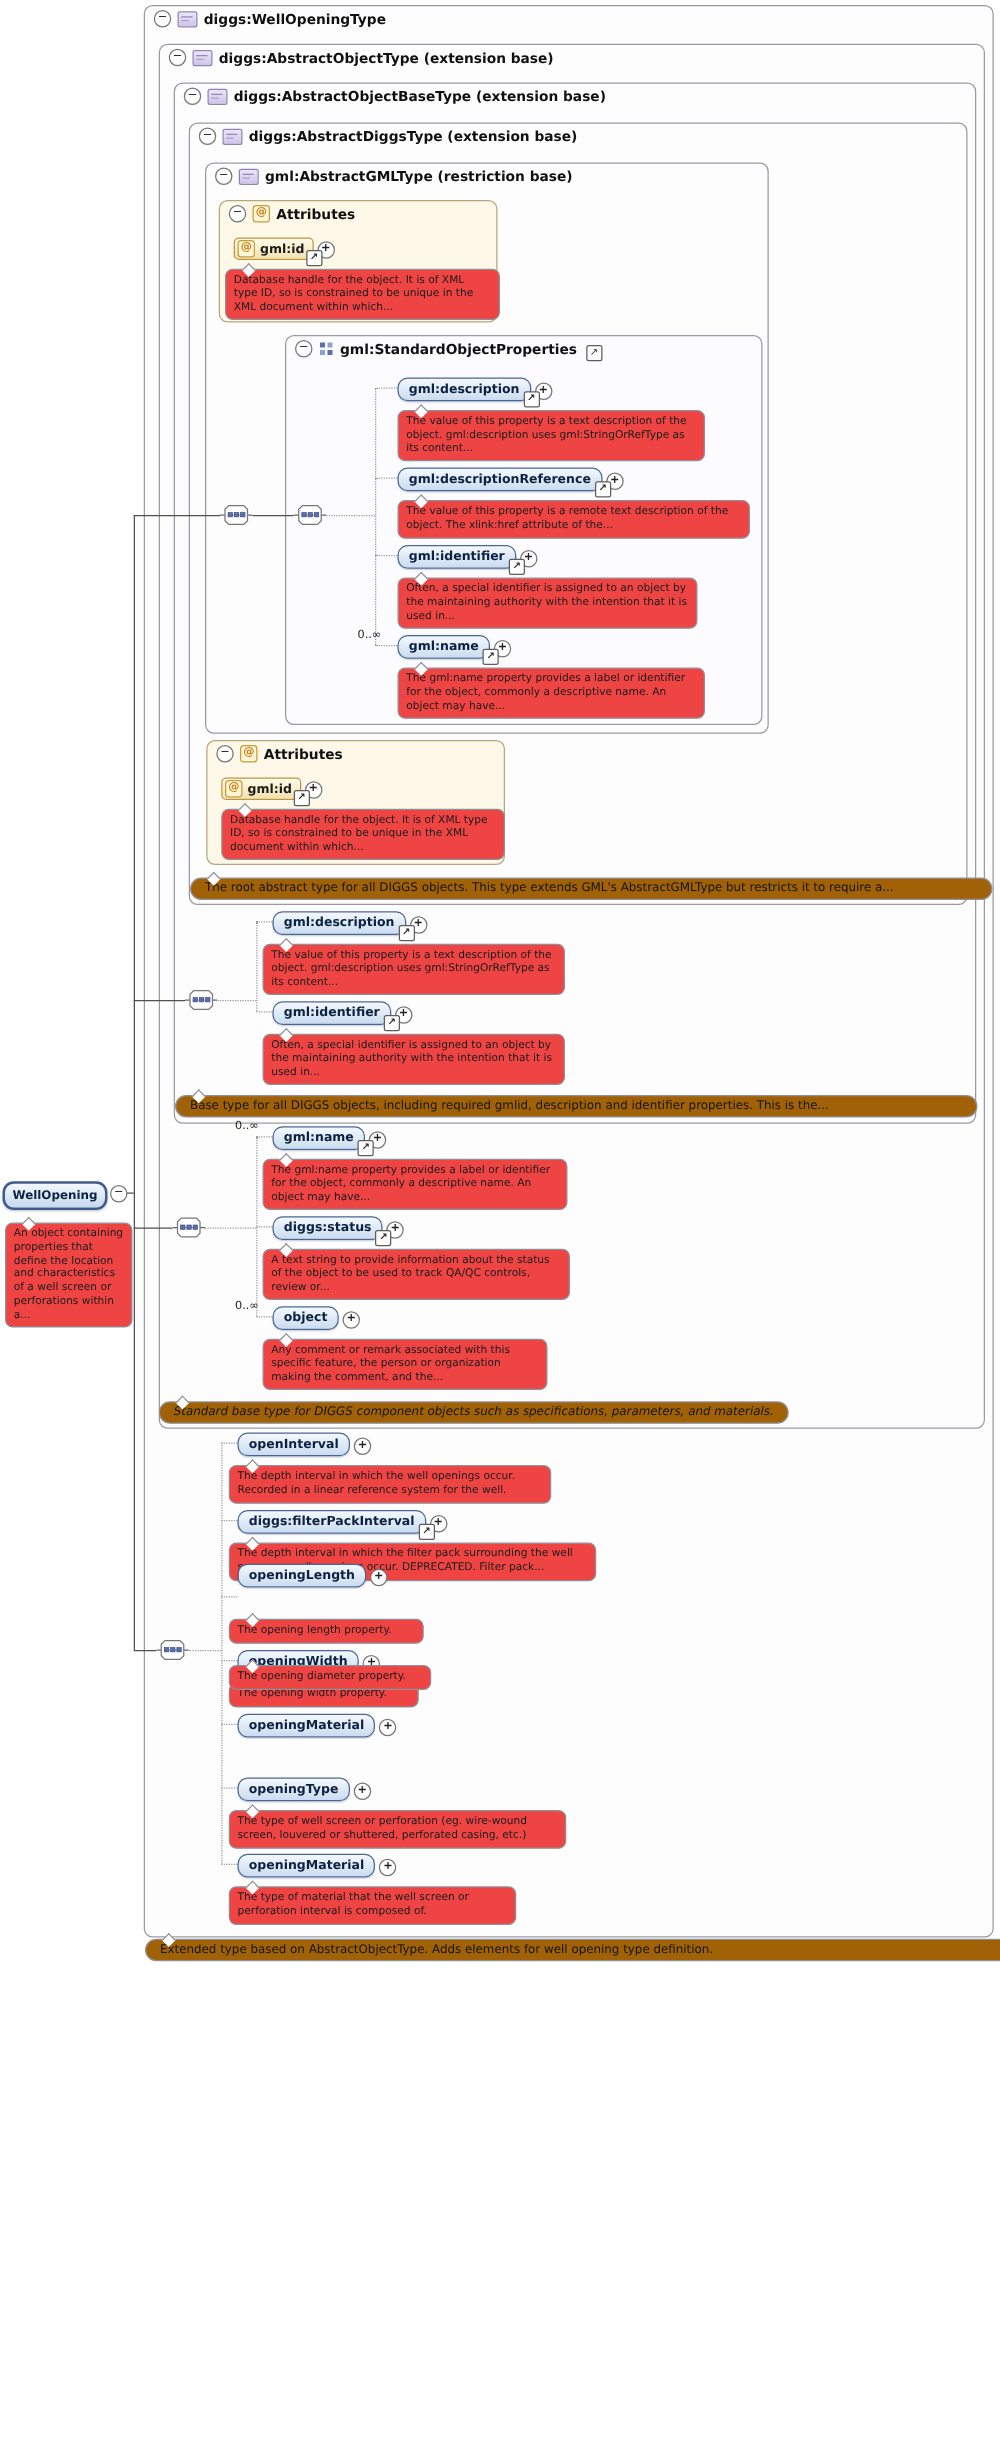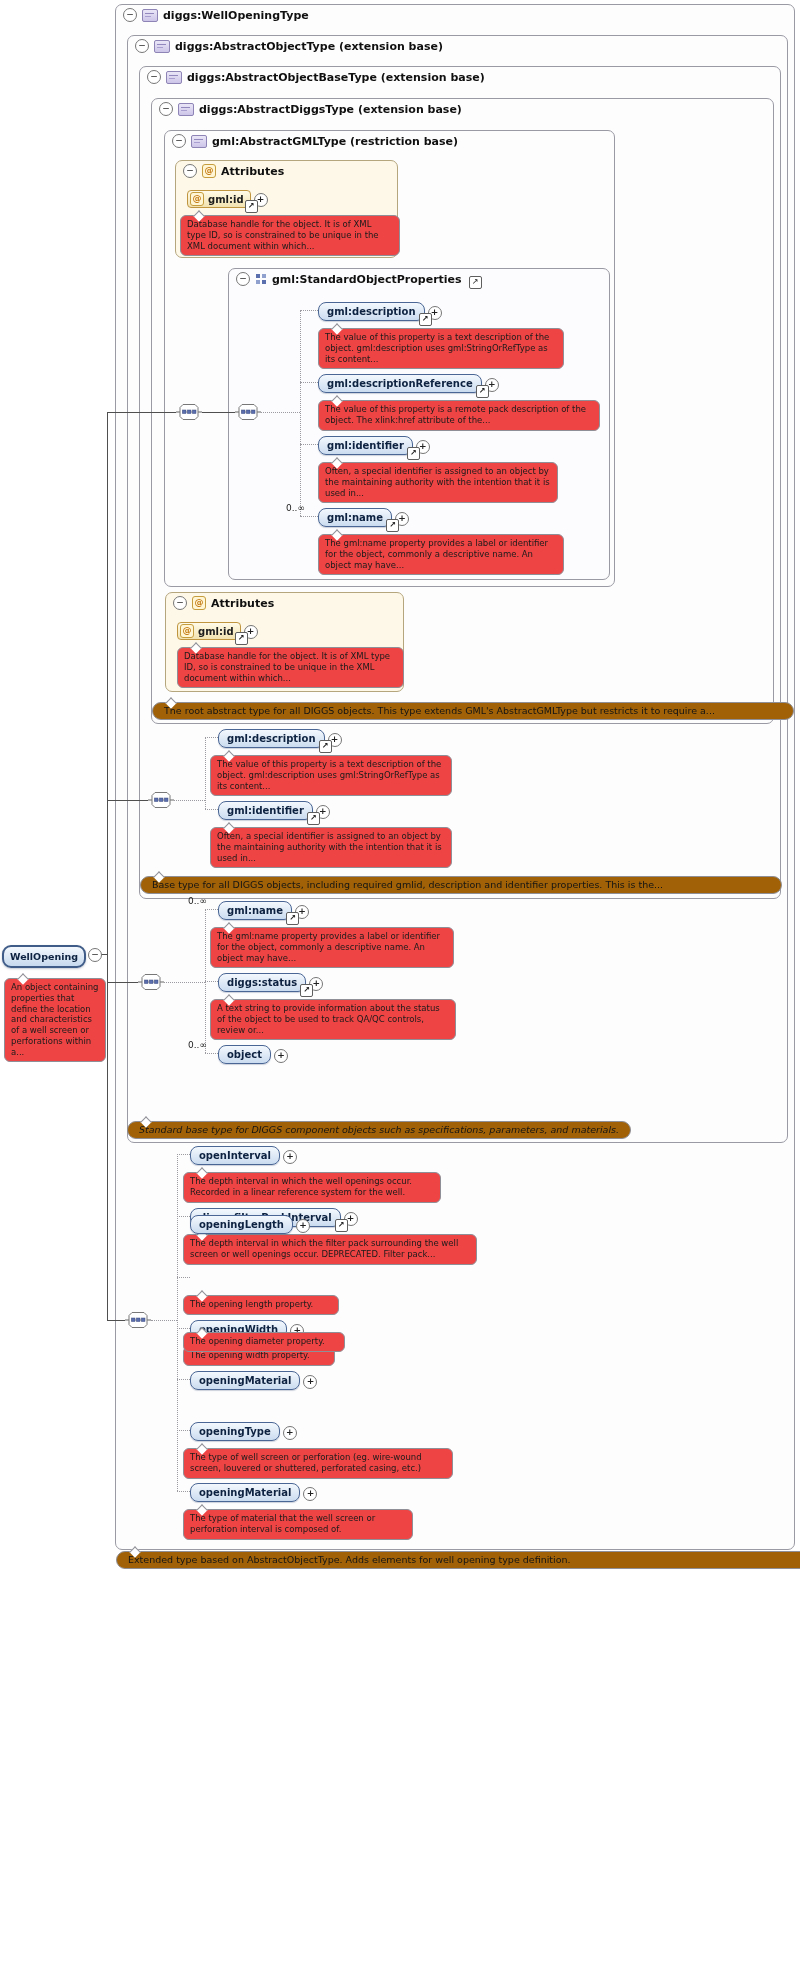--- a/index.html
+++ b/index.html
@@ -224,21 +224,21 @@
     <span class="plus">+</span>
     <span class="lnk">↗</span>
   </div>
   <div class="doc" style="left:318px;top:328px;width:232px;">The value of this property is a text description of the object. gml:description uses gml:StringOrRefType as its content...</div>
 
   <div class="el" style="left:318px;top:374px;">
     <span>gml:descriptionReference</span>
     <span class="plus">+</span>
     <span class="lnk">↗</span>
   </div>
-  <div class="doc" style="left:318px;top:400px;width:268px;">The value of this property is a remote pack description of the object. The xlink:href attribute of the...</div>
+  <div class="doc" style="left:318px;top:400px;width:268px;">The value of this property is a remote text description of the object. The xlink:href attribute of the...</div>
 
   <div class="el" style="left:318px;top:436px;">
     <span>gml:identifier</span>
     <span class="plus">+</span>
     <span class="lnk">↗</span>
   </div>
   <div class="doc" style="left:318px;top:462px;width:226px;">Often, a special identifier is assigned to an object by the maintaining authority with the intention that it is used in...</div>
 
   <span class="occurs" style="left:286px;top:503px;">0..∞</span>
   <div class="el" style="left:318px;top:508px;">
@@ -275,35 +275,36 @@
     <span class="plus">+</span>
     <span class="lnk">↗</span>
   </div>
   <div class="doc" style="left:210px;top:999px;width:232px;">A text string to provide information about the status of the object to be used to track QA/QC controls, review or...</div>
 
   <span class="occurs" style="left:188px;top:1040px;">0..∞</span>
   <div class="el" style="left:218px;top:1045px;">
     <span>object</span>
     <span class="plus">+</span>
   </div>
+  <div class="doc" style="left:210px;top:1071px;width:214px;">Any comment or remark associated with this specific feature, the person or organization making the comment, and the...</div>
 
   <div class="el" style="left:190px;top:1146px;">
     <span>openInterval</span>
     <span class="plus">+</span>
   </div>
   <div class="doc" style="left:183px;top:1172px;width:244px;">The depth interval in which the well openings occur. Recorded in a linear reference system for the well.</div>
 
   <div class="el" style="left:190px;top:1208px;">
     <span>diggs:filterPackInterval</span>
     <span class="plus">+</span>
     <span class="lnk">↗</span>
   </div>
   <div class="doc" style="left:183px;top:1234px;width:280px;">The depth interval in which the filter pack surrounding the well screen or well openings occur. DEPRECATED. Filter pack...</div>
 
-  <div class="el" style="left:190px;top:1215px;">
+  <div class="el" style="left:190px;top:1251px;">
     <span>openingLength</span>
     <span class="plus">+</span>
   </div>
   <div class="doc" style="left:183px;top:1295px;width:142px;">The opening length property.</div>
 
   <div class="el" style="left:190px;top:1320px;">
     <span>openingWidth</span>
     <span class="plus">+</span>
   </div>
   <div class="doc" style="left:183px;top:1346px;width:138px;">The opening width property.</div>

